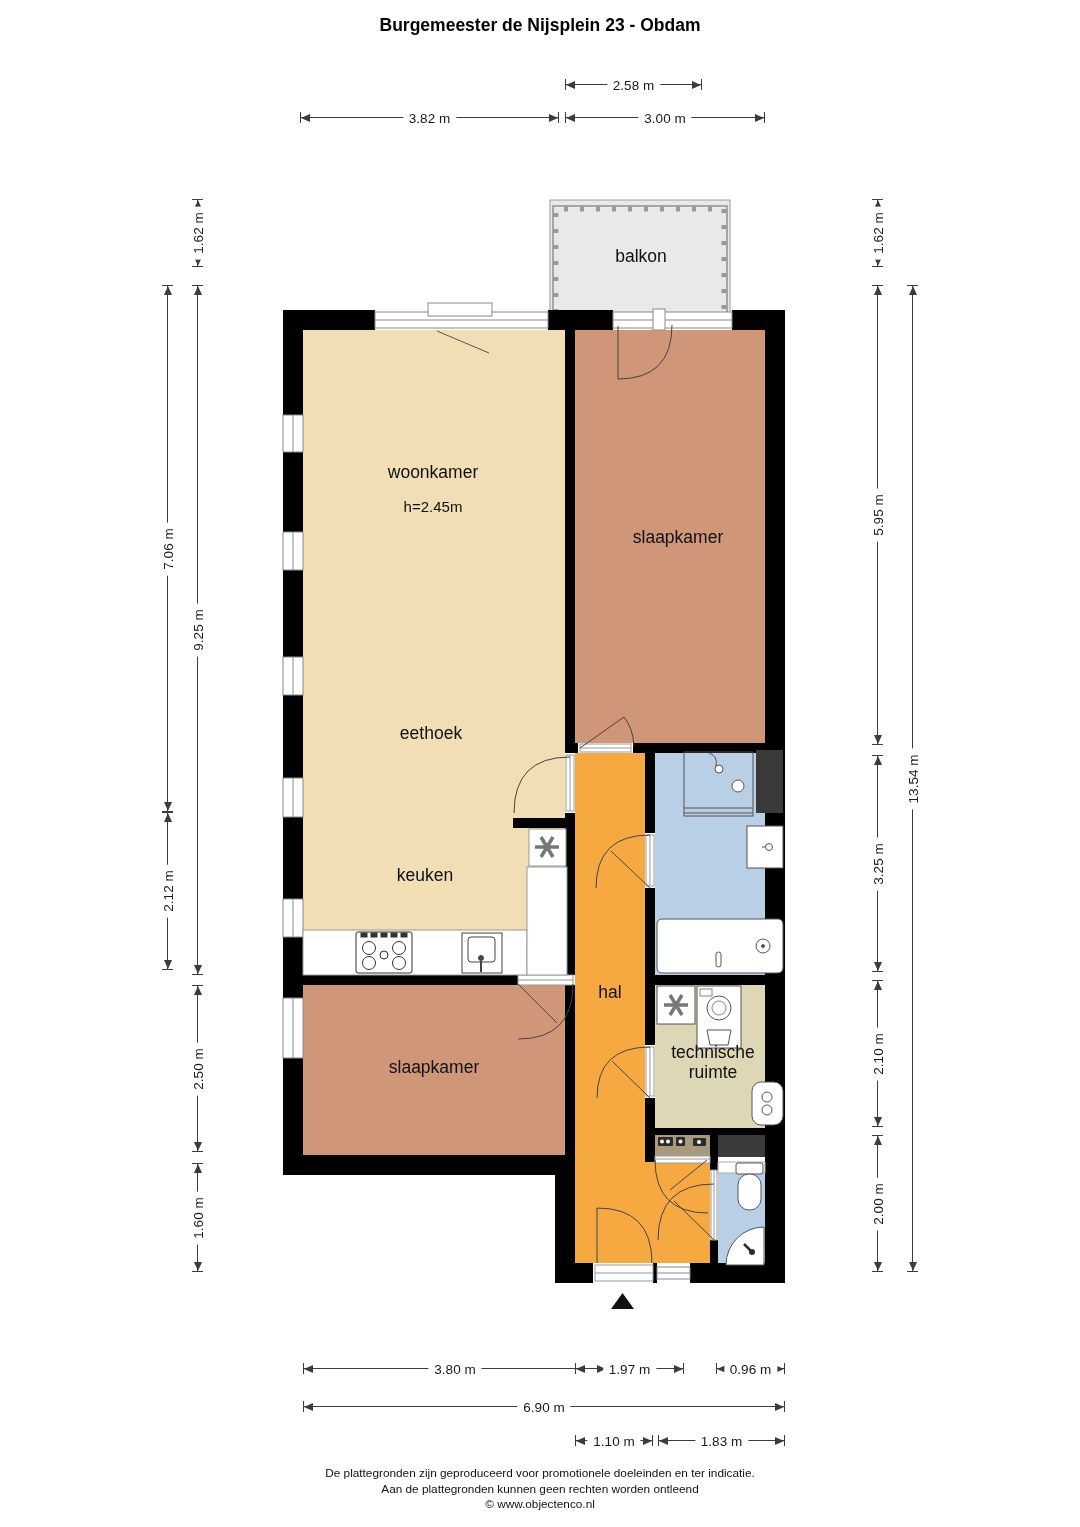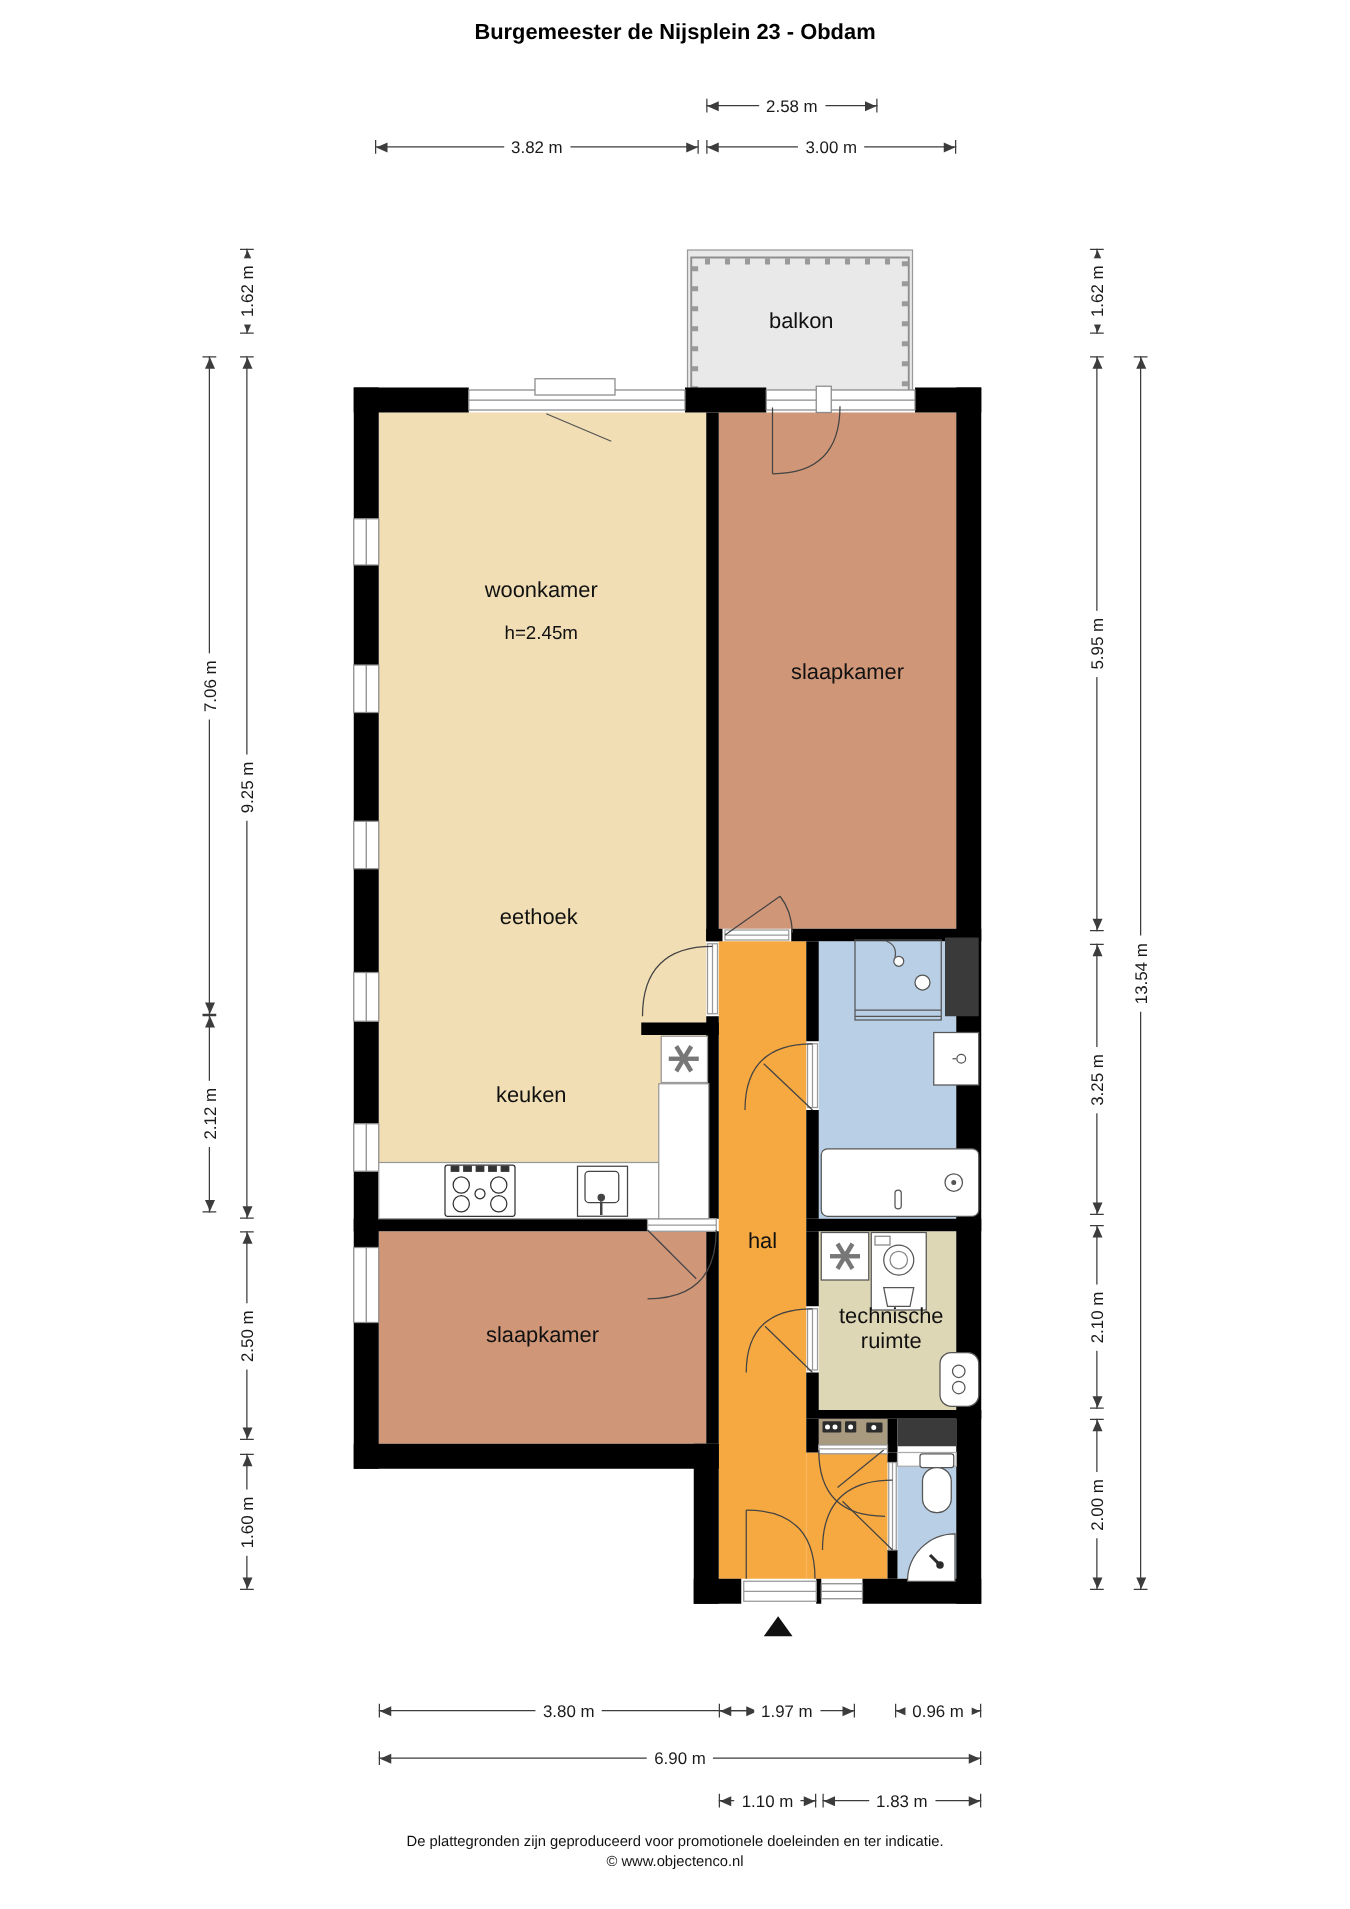--- a/index.html
+++ b/index.html
@@ -455,16 +455,17 @@
         <span class="cap cap-a"></span>
         <span class="cap cap-b"></span>
         <span class="tri tri-a"></span>
         <span class="tri tri-b"></span>
         <span class="lbl">2.00 m</span>
       </div>
     </div>
 
   <div class="footer">
     <div>De plattegronden zijn geproduceerd voor promotionele doeleinden en ter indicatie.</div>
+    <div>Aan de plattegronden kunnen geen rechten worden ontleend</div>
     <div>© www.objectenco.nl</div>
   </div>
 
 </div>
 
 </body></html>

